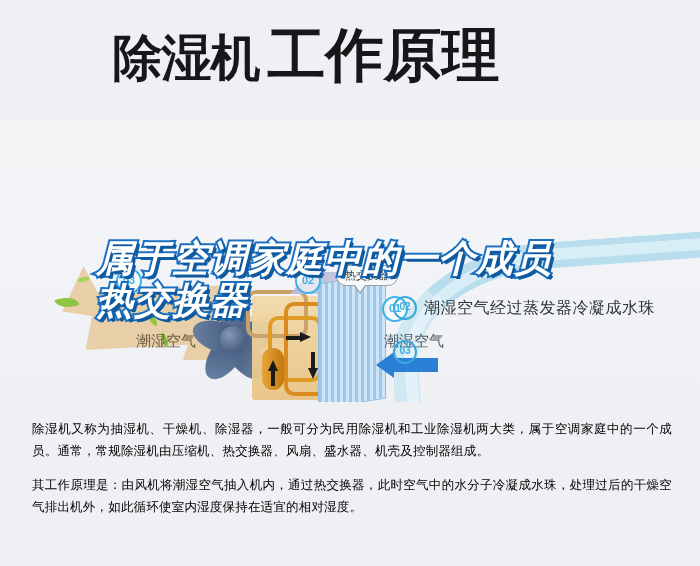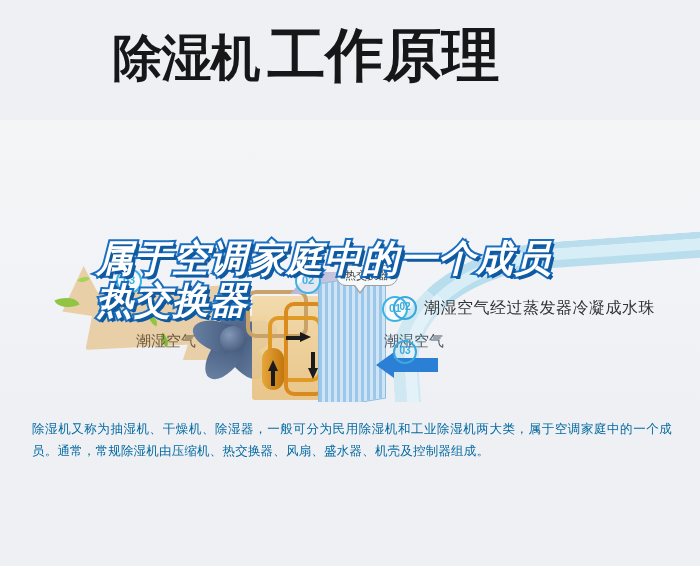--- a/index.html
+++ b/index.html
@@ -366,21 +366,21 @@
   
   .body-copy {
     position: absolute;
     left: 32px;
     top: 418px;
     width: 640px;
   }
   .para {
     font-size: 12.5px;
     line-height: 22px;
-    color: #0369a1;
+    color: #000000;
     margin: 0 0 12px 0;
     text-align: justify;
     letter-spacing: .2px;
   }
 </style>
 </head>
 <body>
 
 <div id="page">
 
@@ -453,15 +453,16 @@
       <span class="legend-badge">02</span>
       <span class="legend-text">潮湿空气经过蒸发器冷凝成水珠</span>
     </div>
     <div class="legend-item">
       <span class="legend-badge">03</span>
     </div>
   </div>
 
   <div class="body-copy">
     <p class="para">除湿机又称为抽湿机、干燥机、除湿器，一般可分为民用除湿机和工业除湿机两大类，属于空调家庭中的一个成员。通常，常规除湿机由压缩机、热交换器、风扇、盛水器、机壳及控制器组成。</p>
+    <p class="para">其工作原理是：由风机将潮湿空气抽入机内，通过热交换器，此时空气中的水分子冷凝成水珠，处理过后的干燥空气排出机外，如此循环使室内湿度保持在适宜的相对湿度。</p>
   </div>
 
 </div>
 
 </body></html>

